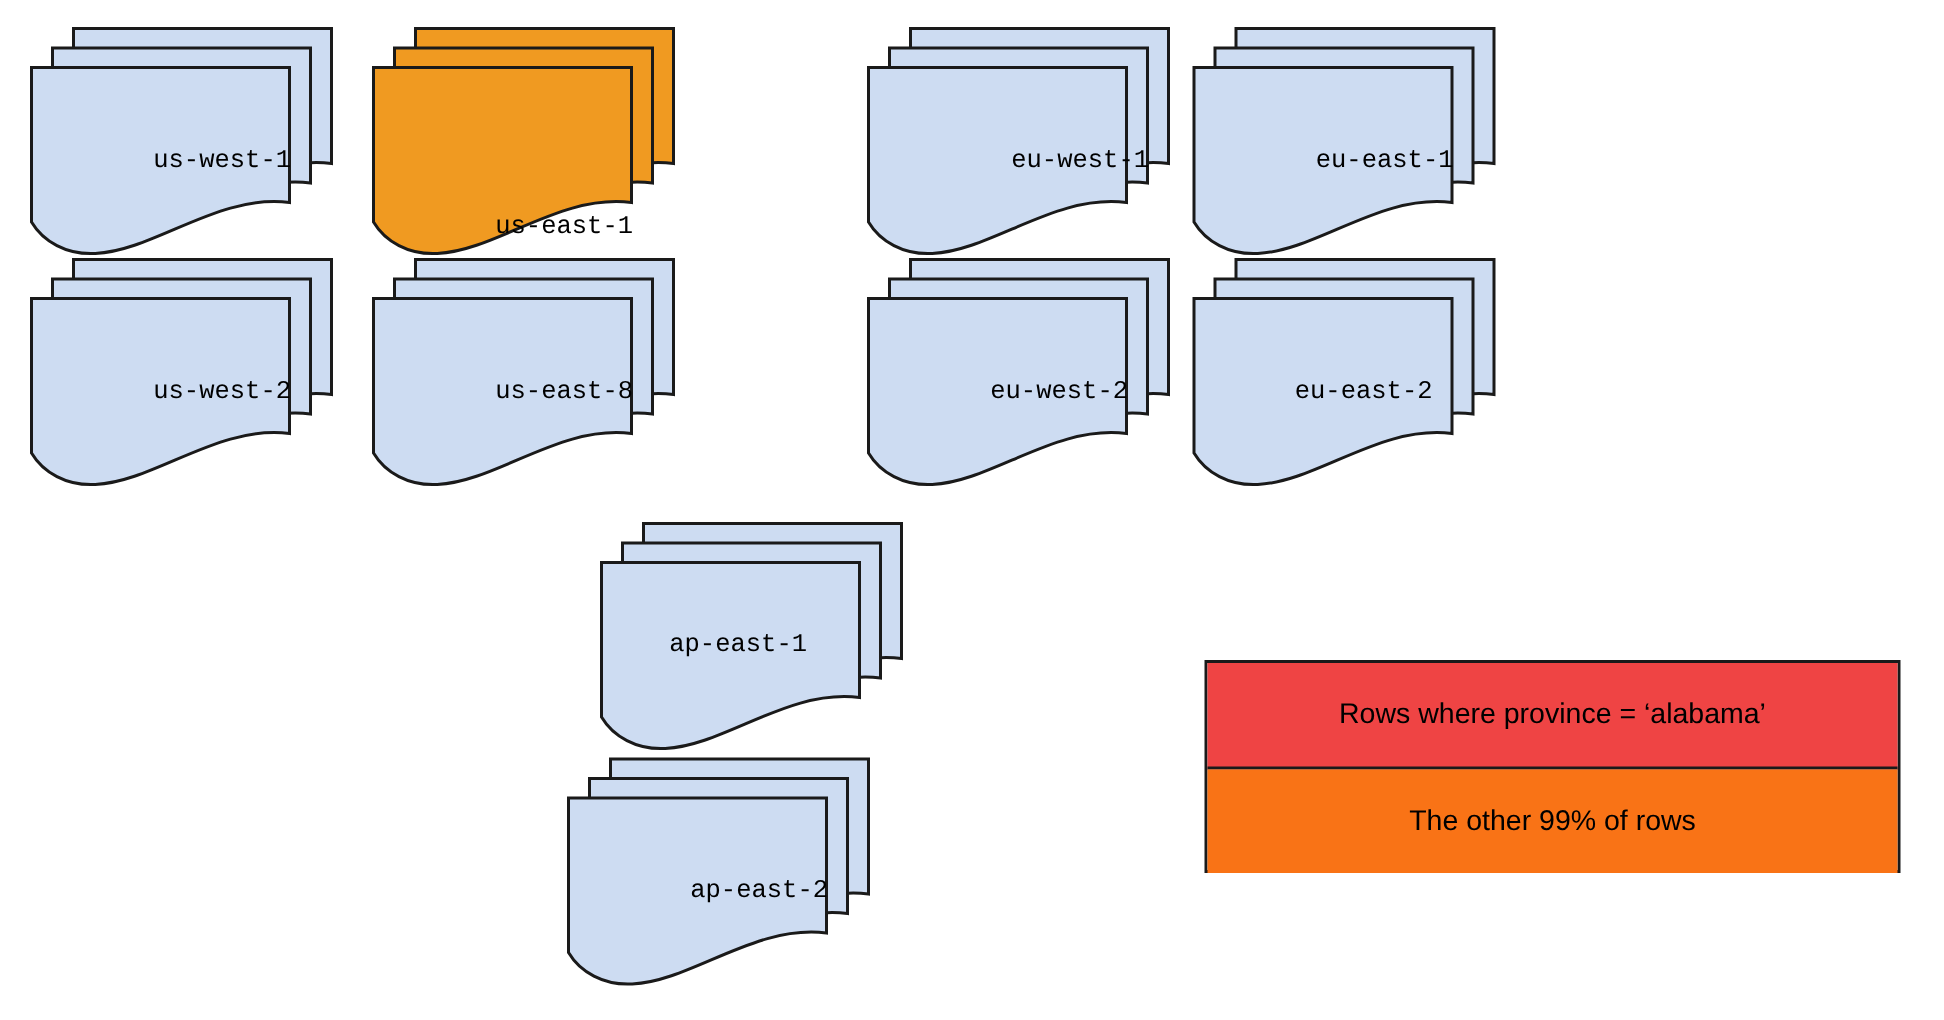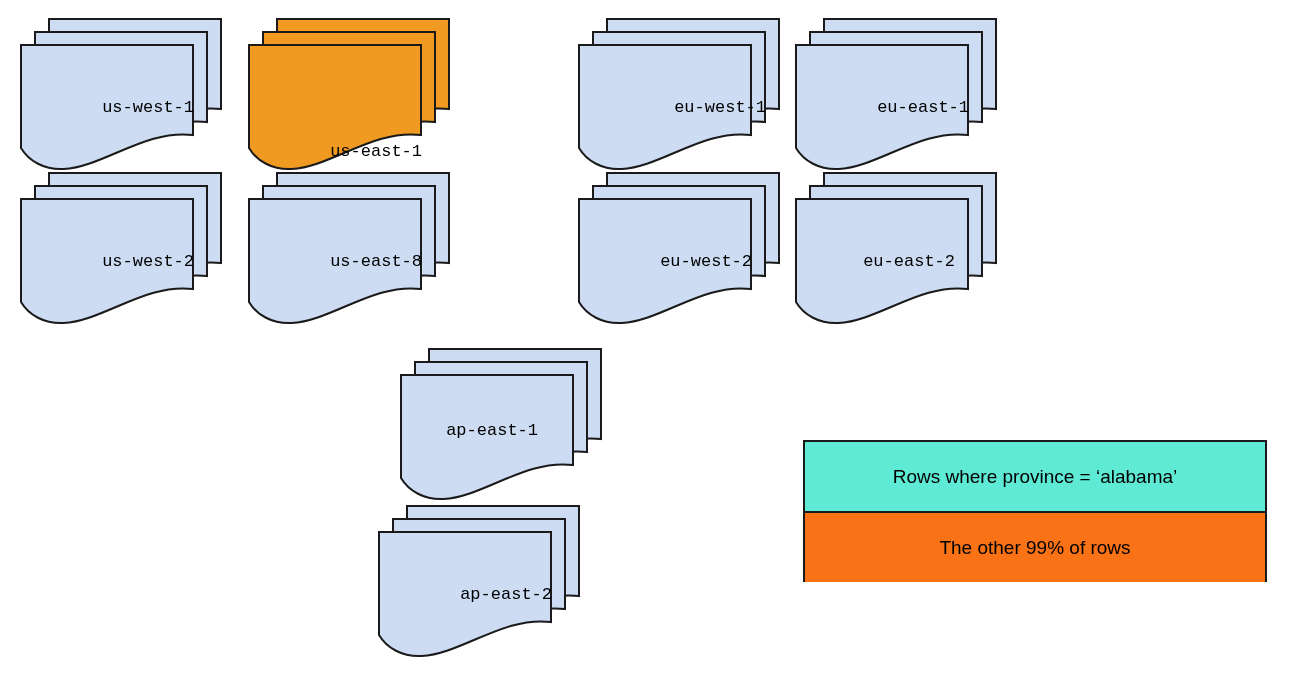--- a/index.html
+++ b/index.html
@@ -204,20 +204,20 @@
         <g transform="translate(14,13)">
           <path d="M 1,1 L 173,1 L 173,91 C 125.28,85 83.52,123 43.5,125 C 24.360000000000003,126 8.700000000000001,117 1,104 Z" fill="#cddcf2" stroke="#1a1a1a" stroke-width="2" stroke-linejoin="miter"></path>
         </g>
         <g transform="translate(0,26)">
           <path d="M 1,1 L 173,1 L 173,91 C 125.28,85 83.52,123 43.5,125 C 24.360000000000003,126 8.700000000000001,117 1,104 Z" fill="#cddcf2" stroke="#1a1a1a" stroke-width="2" stroke-linejoin="miter"></path>
         </g>
       </svg>
       <div class="doc-label" style="left: 0px; top: 80.6px; width: 174px;">ap-east-2</div>
     </div>
     <div class="legend" style="left: 803px; top: 440px; width: 464px; height: 142px;">
-      <div class="legend-row top" style="background: #5eead4;">
+      <div class="legend-row top" style="background: #ef4444;">
         <span>Rows where province = ‘alabama’</span>
       </div>
       <div class="legend-row bottom" style="background: #f97316;">
         <span>The other 99% of rows</span>
       </div>
     </div>
   </div>
 
 </body></html>

